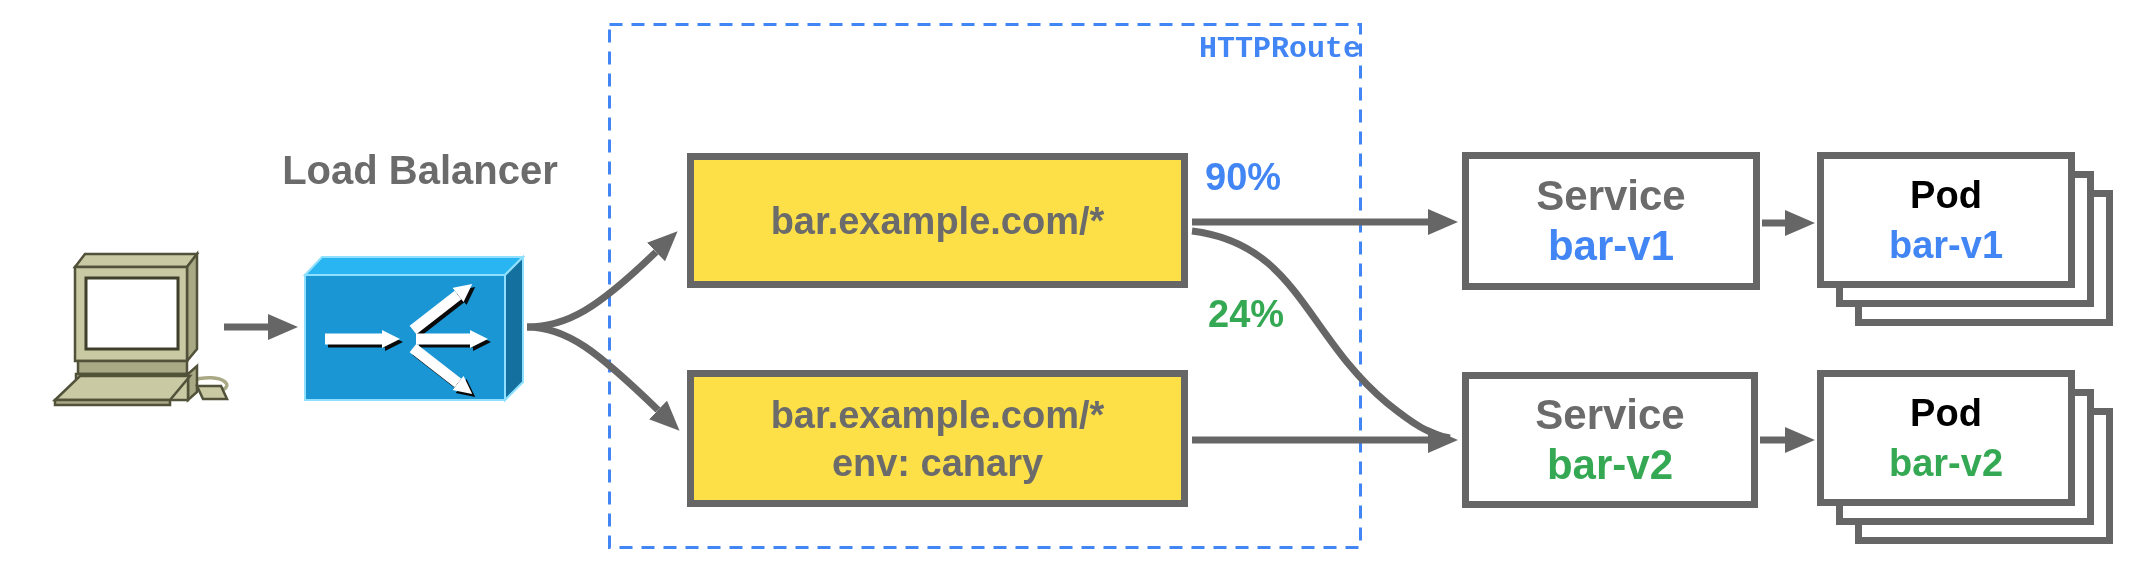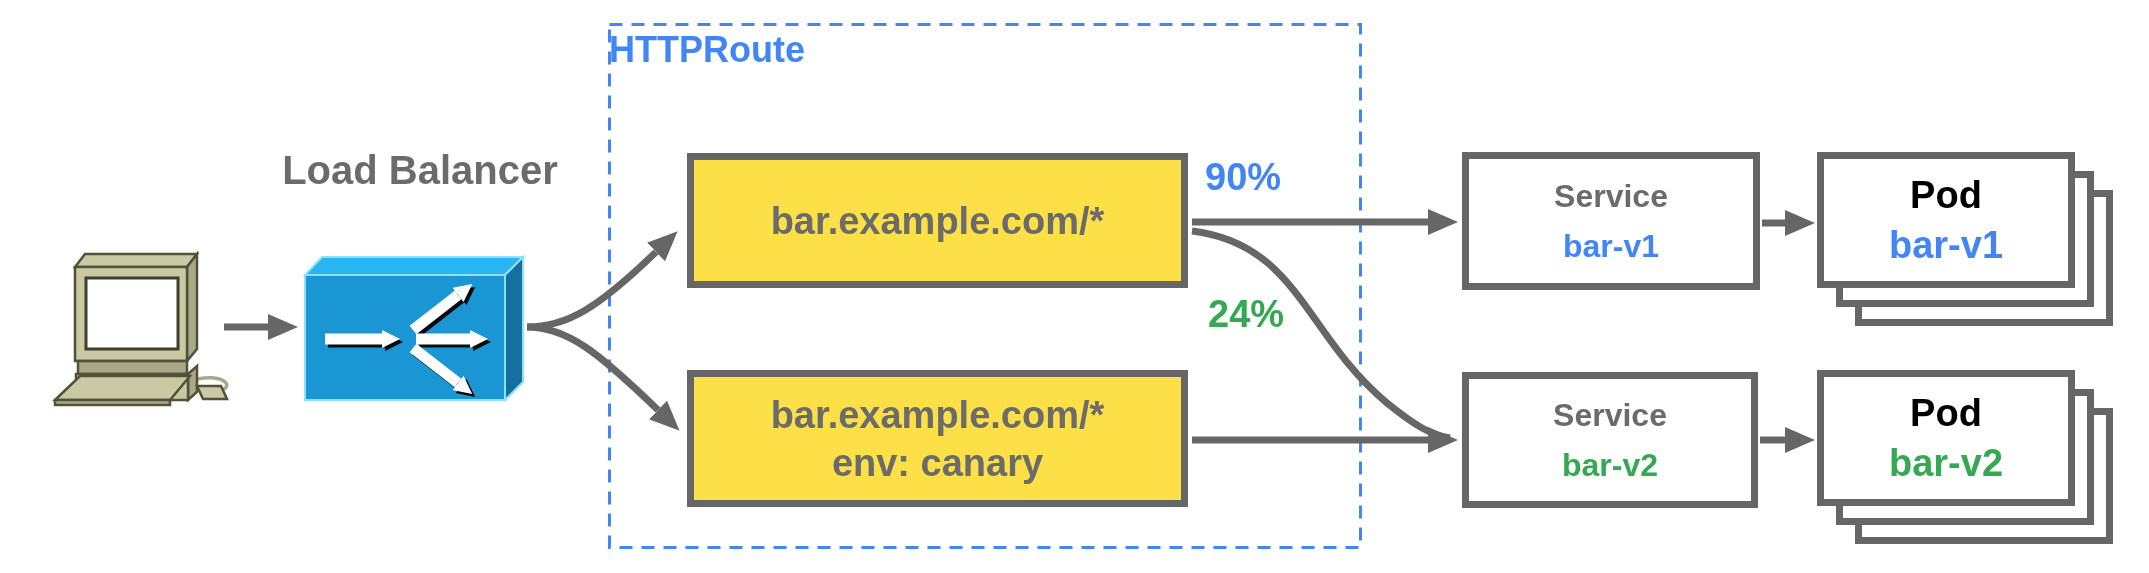--- a/index.html
+++ b/index.html
@@ -19,33 +19,33 @@
   .lbarrow{stroke:#ffffff;stroke-width:11;fill:none;}
   .lbarrow-sh{stroke:#0a0a0a;stroke-width:11;fill:none;}
   .pc-f{fill:var(--pc_fill);stroke:var(--pc_outline);stroke-width:2.5;}
   .pc-s{fill:var(--pc_shade);stroke:var(--pc_outline);stroke-width:2.5;}
   .pc-screen{fill:#ffffff;stroke:#3f3f2c;stroke-width:3;}
   .pc-cable{fill:none;stroke:var(--pc_shade);stroke-width:3.5;}
 
   .abs{position:absolute;}
   .lb-label{left:276px;top:148px;width:288px;text-align:center;
     font-size:40px;color:var(--text_gray);}
-  .group-title{left:609px;top:26px;width:752px;text-align:left;
-    font-size:36px;line-height:47px;color:var(--blue);}
+  .group-title{left:609px;top:26px;width:752px;text-align:right;
+    font-size:30px;line-height:47px;color:var(--blue);font-family:Liberation Mono, monospace;}
   .route-box{background:#fde047;border:7px solid var(--box_border);box-sizing:border-box;
     display:flex;flex-direction:column;justify-content:center;align-items:center;
     font-size:38px;line-height:48px;color:var(--text_gray);text-align:center;}
   #route-box-1{left:687px;top:153px;width:501px;height:135px;}
   #route-box-2{left:687px;top:370px;width:501px;height:137px;}
   .pct{font-size:38px;}
   #weight-1{left:1205px;top:156px;color:var(--blue);}
   #weight-2{left:1208px;top:293px;color:var(--green);}
   .node-box{background:#fff;border:7px solid var(--box_border);box-sizing:border-box;
     display:flex;flex-direction:column;justify-content:center;align-items:center;
-    font-size:32px;line-height:50px;text-align:center;}
+    font-size:42px;line-height:50px;text-align:center;}
   .node-box .kind{color:var(--text_gray);}
   .c-blue{color:var(--blue);}
   .c-green{color:var(--green);}
   #service-box-1{left:1462px;top:152px;width:298px;height:138px;}
   #service-box-2{left:1462px;top:372px;width:296px;height:136px;}
   .pod-stack{width:272px;height:174px;}
   #pod-stack-1{left:1817px;top:152px;}
   #pod-stack-2{left:1817px;top:370px;}
   .pod-layer{position:absolute;width:258px;height:136px;background:#fff;
     border:7px solid var(--box_border);box-sizing:border-box;}

